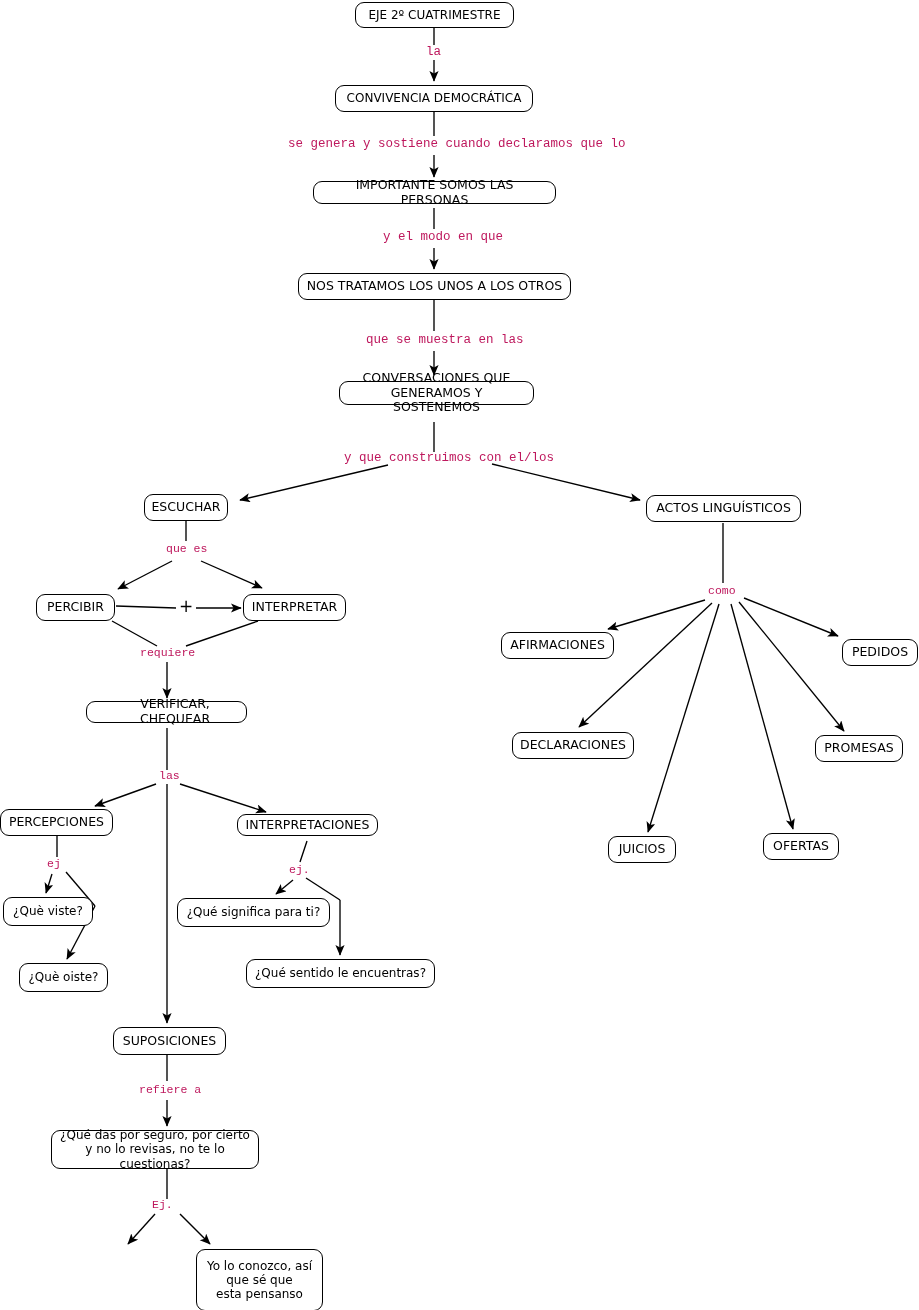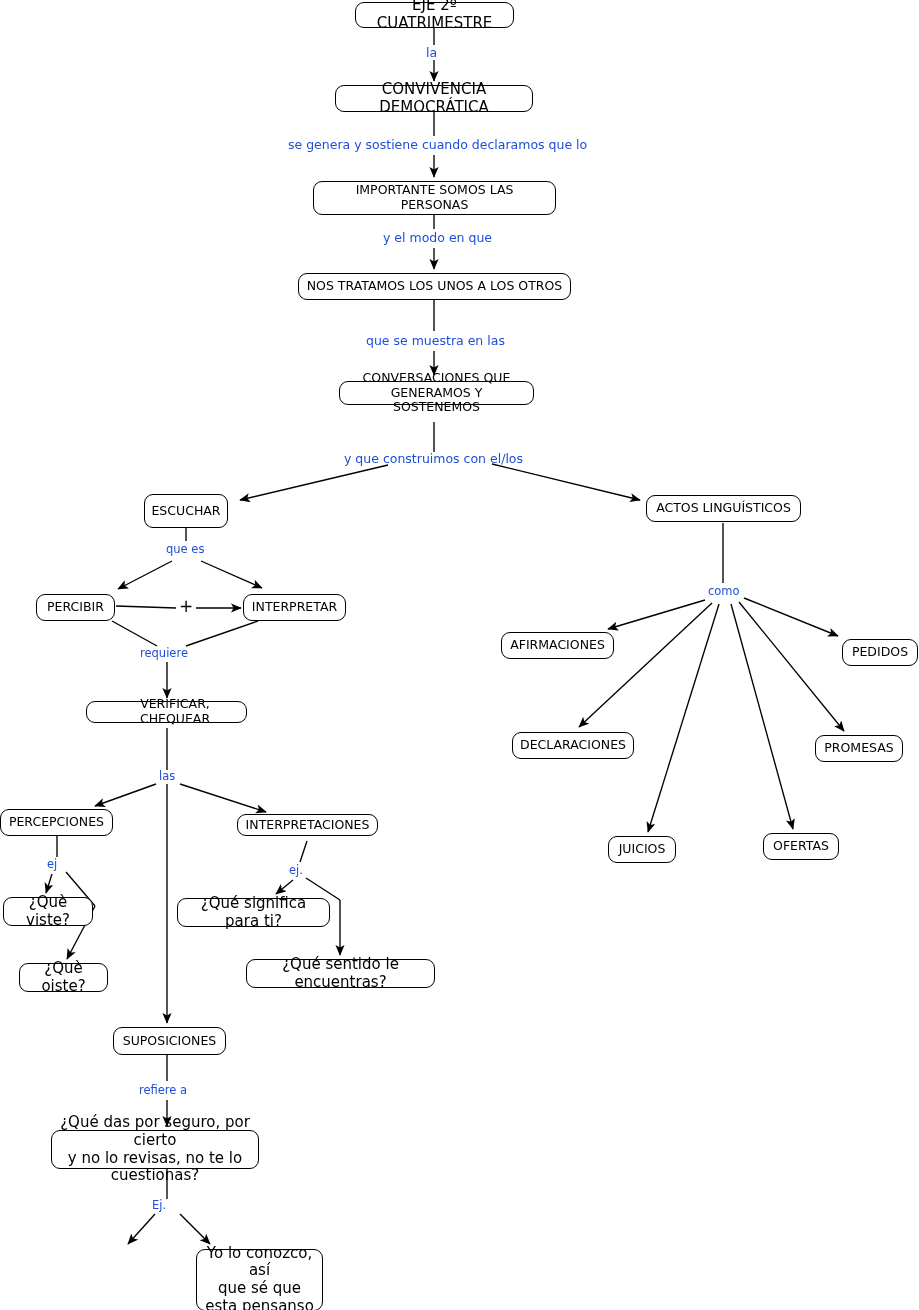--- a/index.html
+++ b/index.html
@@ -36,26 +36,27 @@
     align-items: center;
     justify-content: center;
     text-align: center;
     color: #000000;
     line-height: 1.18;
     padding: 2px 7px;
     white-space: pre-line;
   }
   .label {
     position: absolute;
-    color: #1d4ed8;
+    color: #be185d;
     background: transparent;
     white-space: nowrap;
     line-height: 1.1;
-  }
-  .fs13 { font-size: 15px; }
+    font-family: Liberation Mono, monospace;
+  }
+  .fs13 { font-size: 12px; }
   .fs12 { font-size: 12.5px; }
   .fs11 { font-size: 11.5px; }
   .plus {
     position: absolute;
     font-size: 17px;
     color: #000000;
     line-height: 1;
   }
 </style>
 </head>
@@ -131,28 +132,28 @@
       <line x1="731" y1="604" x2="793" y2="829" marker-end="url(#ah)"></line>
       <line x1="739" y1="602" x2="844" y2="731" marker-end="url(#ah)"></line>
       <line x1="744" y1="598" x2="838" y2="636" marker-end="url(#ah)"></line>
     </g>
   </svg>
 
   <div class="node fs13" style="left:355px;top:2px;width:159px;height:26px;">EJE 2º CUATRIMESTRE</div>
 
   <div class="node fs13" style="left:335px;top:85px;width:198px;height:27px;">CONVIVENCIA DEMOCRÁTICA</div>
 
-  <div class="node fs12" style="left:313px;top:181px;width:243px;height:34px;">IMPORTANTE SOMOS LAS PERSONAS</div>
+  <div class="node fs12" style="left:313px;top:181px;width:243px;height:23px;">IMPORTANTE SOMOS LAS PERSONAS</div>
 
   <div class="node fs12" style="left:298px;top:273px;width:273px;height:27px;">NOS TRATAMOS LOS UNOS A LOS OTROS</div>
 
   <div class="node fs12" style="left:339px;top:381px;width:195px;height:24px;">CONVERSACIONES QUE
 GENERAMOS Y SOSTENEMOS</div>
 
-  <div class="node fs12" style="left:144px;top:494px;width:84px;height:34px;text-align:center;">ESCUCHAR</div>
+  <div class="node fs12" style="left:144px;top:494px;width:84px;height:27px;text-align:center;">ESCUCHAR</div>
 
   <div class="node fs12" style="left:36px;top:594px;width:79px;height:27px;">PERCIBIR</div>
 
   <div class="node fs12" style="left:243px;top:594px;width:103px;height:27px;">INTERPRETAR</div>
 
   <div class="node fs12" style="left:86px;top:701px;width:161px;height:22px;padding-left:24px;">VERIFICAR, CHEQUEAR</div>
 
   <div class="node fs12" style="left:0px;top:809px;width:113px;height:27px;">PERCEPCIONES</div>
 
   <div class="node fs12" style="left:237px;top:814px;width:141px;height:22px;">INTERPRETACIONES</div>

